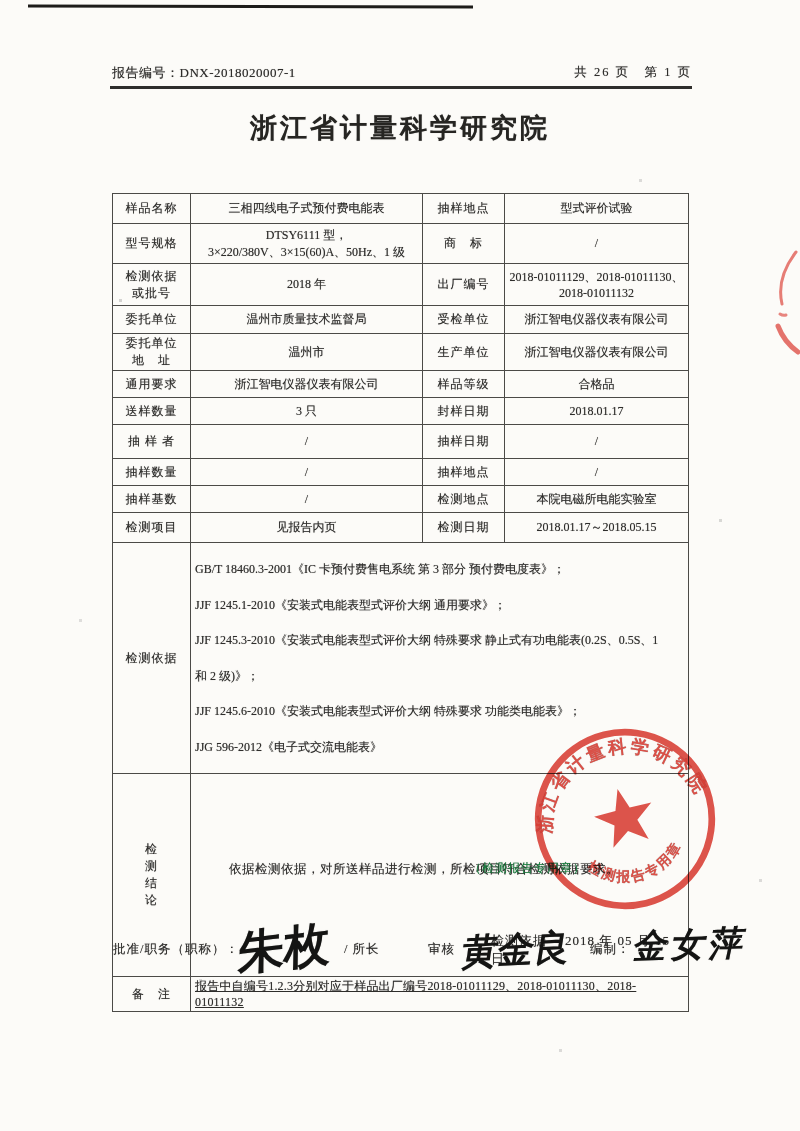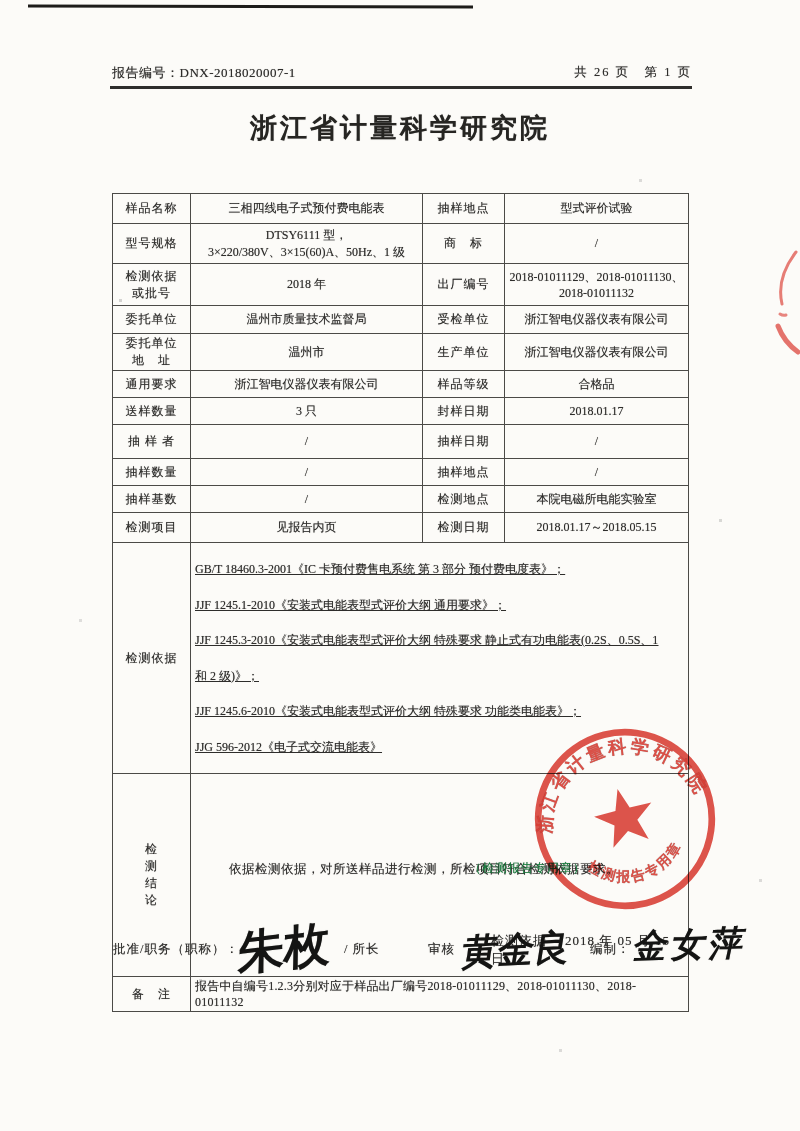--- a/index.html
+++ b/index.html
@@ -27,27 +27,27 @@
   .doc-title{position:absolute;left:0;top:153px;width:800px;text-align:center;
     font-family:"Liberation Sans","DejaVu Sans",sans-serif;font-weight:bold;
     font-size:23px;letter-spacing:15px;text-indent:15px;color:#262522;}
   
   table.rep{position:absolute;left:112px;top:193px;width:576px;border-collapse:collapse;table-layout:fixed;}
   table.rep td{border:1.8px solid #4b4a47;font-size:12px;padding:1px 4px;
     white-space:pre-line;vertical-align:middle;overflow:visible;}
   td.lbl{text-align:center;letter-spacing:1px;}
   td.val{text-align:center;}
   td.val-left{text-align:left;padding-left:8px;}
-  .basis-line{line-height:20.5px;text-align:left;text-decoration:underline;}
+  .basis-line{line-height:20.5px;text-align:left;}
   td.concl-cell{position:relative;vertical-align:top;text-align:left;}
   .concl-text{padding:18px 10px 0 34px;font-size:12.5px;letter-spacing:.5px;}
   .stamp-note{position:absolute;left:278px;top:86px;font-size:12px;color:#15803d;letter-spacing:1px;}
   .issue-line{position:absolute;left:300px;top:142px;font-size:13px;letter-spacing:1px;}
   .issue-line .dt{margin-left:18px;}
-  td.remark-cell{font-size:11px;text-align:left;padding-left:6px;letter-spacing:.2px;}
+  td.remark-cell{font-size:11px;text-align:left;padding-left:6px;letter-spacing:.2px;text-decoration:underline;}
   
   .stamp{position:absolute;left:532px;top:726px;width:186px;height:186px;z-index:6;
     mix-blend-mode:multiply;opacity:.9;transform:rotate(-14deg);}
   .stamp-edge{position:absolute;left:758px;top:248px;width:42px;height:110px;z-index:6;opacity:.8;}
   
   .foot{position:absolute;left:0;top:0;font-size:12.5px;letter-spacing:1px;white-space:nowrap;}
   .f-approve-label{left:113px;top:941px;}
   .f-approve-title{left:344px;top:941px;}
   .f-review-label{left:428px;top:941px;}
   .f-prepare-label{left:590px;top:941px;}

